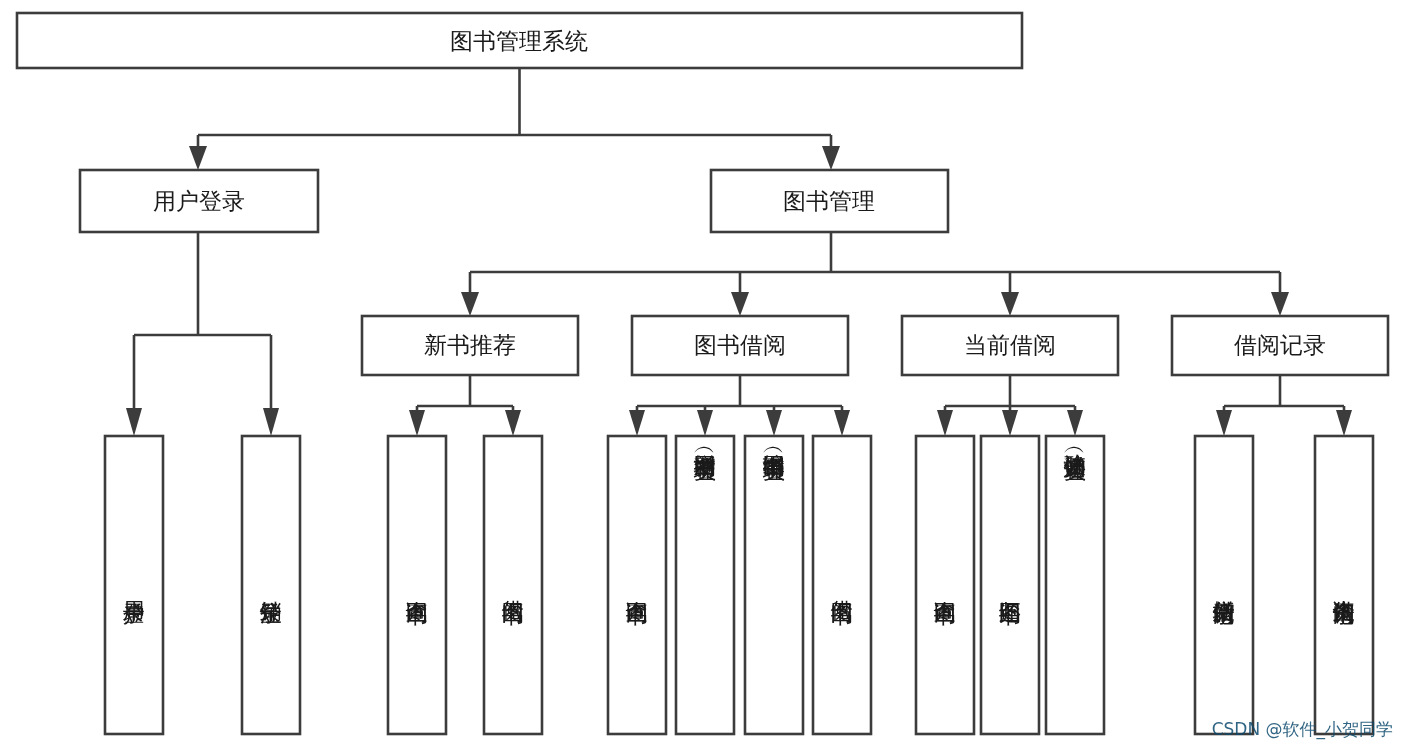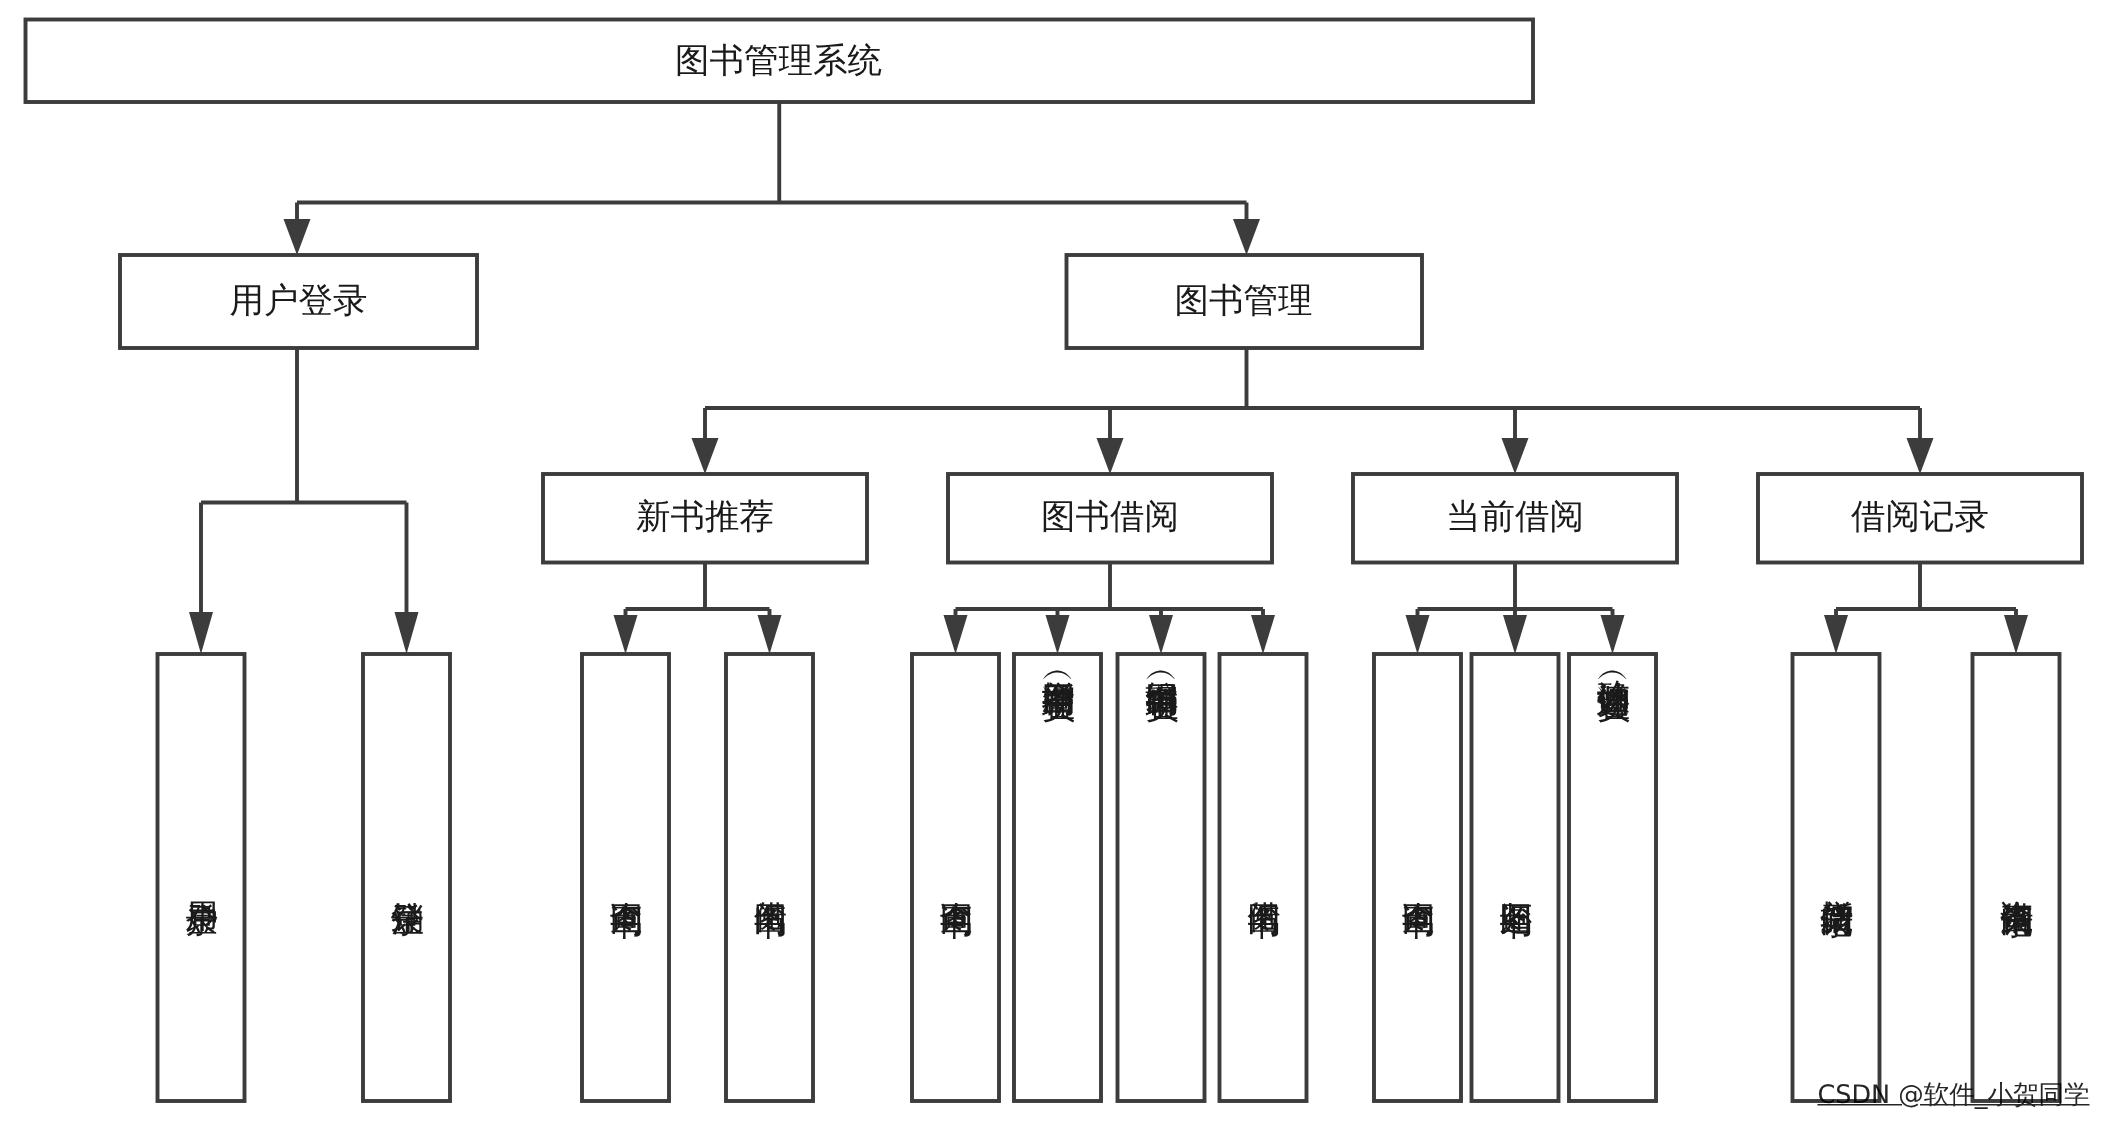--- a/index.html
+++ b/index.html
@@ -65,25 +65,24 @@
     letter-spacing: 1px;
     white-space: nowrap;
     text-align: center;
   }
   #watermark {
     position: absolute;
     right: 12px;
     bottom: 6px;
     font-family: "DejaVu Sans", "Liberation Sans", sans-serif;
     font-size: 17px;
-    color: #000000;
+    color: #0c4a6e;
     opacity: 0.85;
     white-space: nowrap;
     pointer-events: none;
-    text-decoration: underline;
   }
 </style>
 </head>
 <body>
 
 <div id="diagram-root">
 
   <svg id="flow" viewBox="0 0 1405 747">
 
     <g>

